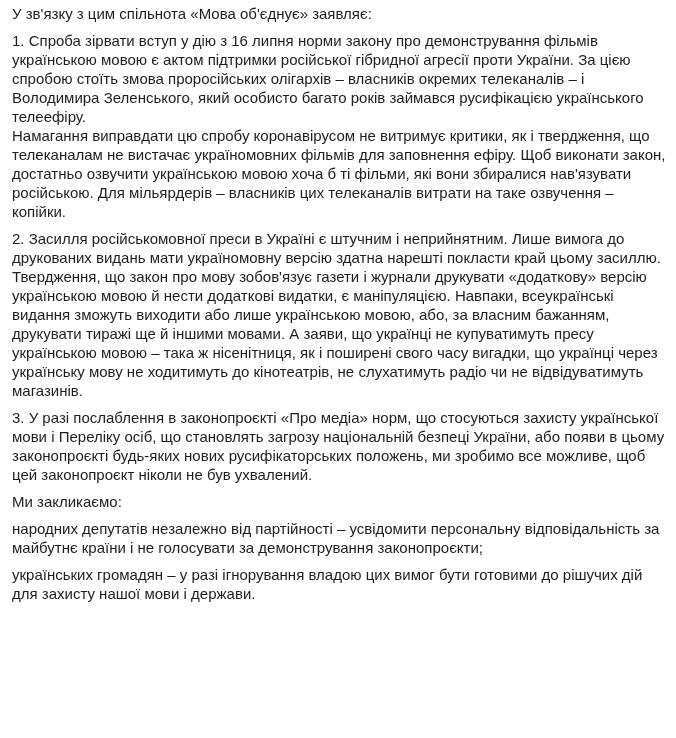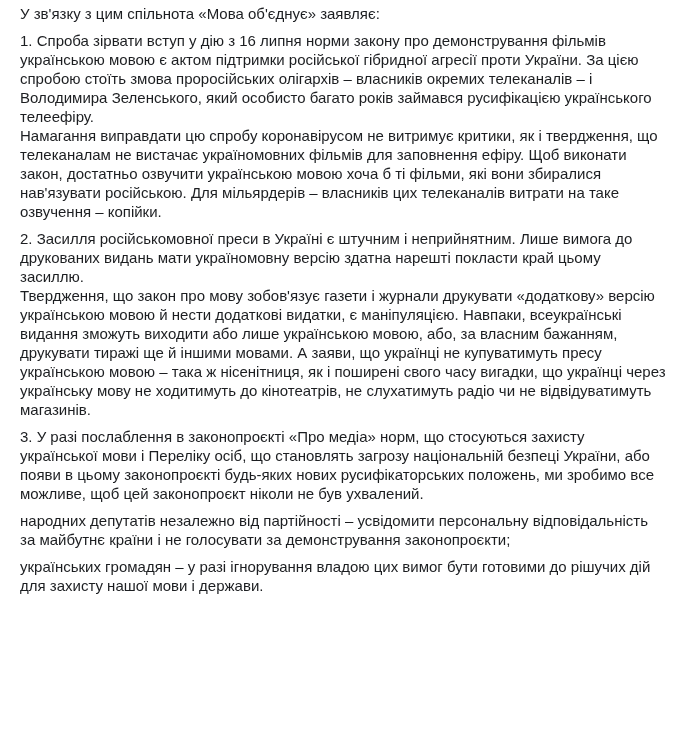--- a/index.html
+++ b/index.html
@@ -15,33 +15,34 @@
   }
   .post {
     box-sizing: border-box;
     width: 676px;
     padding: 4px 10px 4px 8px;
     color: #1c1e21;
     font-size: 15px;
     line-height: 19px;
   }
   .para {
-    margin: 0 0 8px 12px;
+    margin: 0 0 8px 4px;
     white-space: pre-line;   
     word-wrap: break-word;
   }
   .para:last-child {
     margin-bottom: 0;
   }
 </style>
 </head>
 <body>
 
 <div class="post">
   <div class="para">У зв'язку з цим спільнота «Мова об'єднує» заявляє:</div>
   <div class="para">1. Спроба зірвати вступ у дію з 16 липня норми закону про демонстрування фільмів українською мовою є актом підтримки російської гібридної агресії проти України. За цією спробою стоїть змова проросійських олігархів – власників окремих телеканалів – і Володимира Зеленського, який особисто багато років займався русифікацією українського телеефіру.
 Намагання виправдати цю спробу коронавірусом не витримує критики, як і твердження, що телеканалам не вистачає україномовних фільмів для заповнення ефіру. Щоб виконати закон, достатньо озвучити українською мовою хоча б ті фільми, які вони збиралися нав'язувати російською. Для мільярдерів – власників цих телеканалів витрати на таке озвучення – копійки.</div>
   <div class="para">2. Засилля російськомовної преси в Україні є штучним і неприйнятним. Лише вимога до друкованих видань мати україномовну версію здатна нарешті покласти край цьому засиллю.
 Твердження, що закон про мову зобов'язує газети і журнали друкувати «додаткову» версію українською мовою й нести додаткові видатки, є маніпуляцією. Навпаки, всеукраїнські видання зможуть виходити або лише українською мовою, або, за власним бажанням, друкувати тиражі ще й іншими мовами. А заяви, що українці не купуватимуть пресу українською мовою – така ж нісенітниця, як і поширені свого часу вигадки, що українці через українську мову не ходитимуть до кінотеатрів, не слухатимуть радіо чи не відвідуватимуть магазинів.</div>
   <div class="para">3. У разі послаблення в законопроєкті «Про медіа» норм, що стосуються захисту української мови і Переліку осіб, що становлять загрозу національній безпеці України, або появи в цьому законопроєкті будь-яких нових русифікаторських положень, ми зробимо все можливе, щоб цей законопроєкт ніколи не був ухвалений.</div>
+  <div class="para">Ми закликаємо:</div>
   <div class="para">народних депутатів незалежно від партійності – усвідомити персональну відповідальність за майбутнє країни і не голосувати за демонстрування законопроєкти;</div>
   <div class="para">українських громадян – у разі ігнорування владою цих вимог бути готовими до рішучих дій для захисту нашої мови і держави.</div>
 </div>
 
 </body></html>

